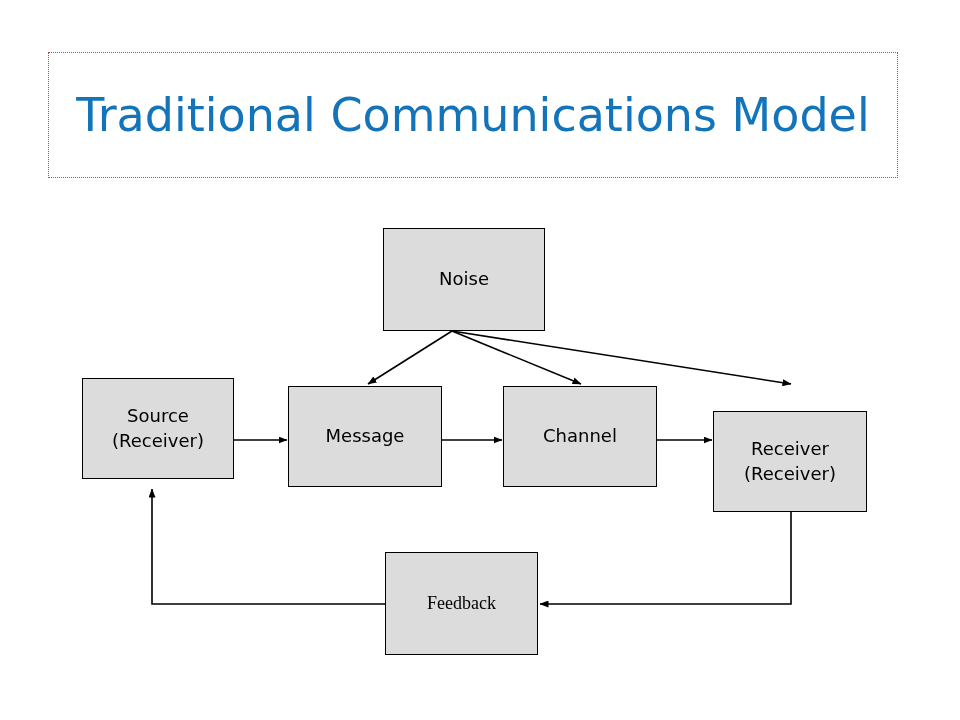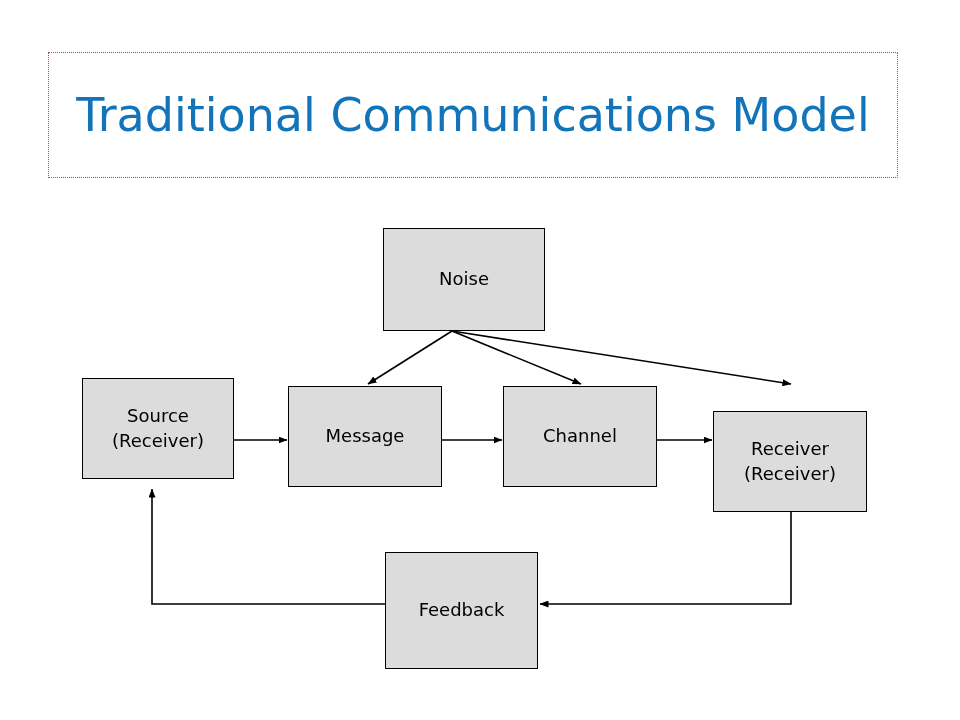--- a/index.html
+++ b/index.html
@@ -72,21 +72,21 @@
     line-height: 1.35;
     z-index: 2;
   }
   .node .line2 { display: block; }
 
   #node-noise    { left: 383px; top: 228px; width: 162px; height: 103px; }
   #node-source   { left: 82px;  top: 378px; width: 152px; height: 101px; }
   #node-message  { left: 288px; top: 386px; width: 154px; height: 101px; }
   #node-channel  { left: 503px; top: 386px; width: 154px; height: 101px; }
   #node-receiver { left: 713px; top: 386px; width: 154px; height: 101px; margin-top: 25px; }
-  #node-feedback { left: 385px; top: 552px; width: 153px; height: 117px; }
+  #node-feedback { left: 385px; top: 552px; width: 153px; height: 103px; font-family: Liberation Serif, serif; }
 </style>
 </head>
 <body>
 
 <div id="page">
 
   <div id="title-box">
     <span id="title-text">Traditional Communications Model</span>
   </div>
 

